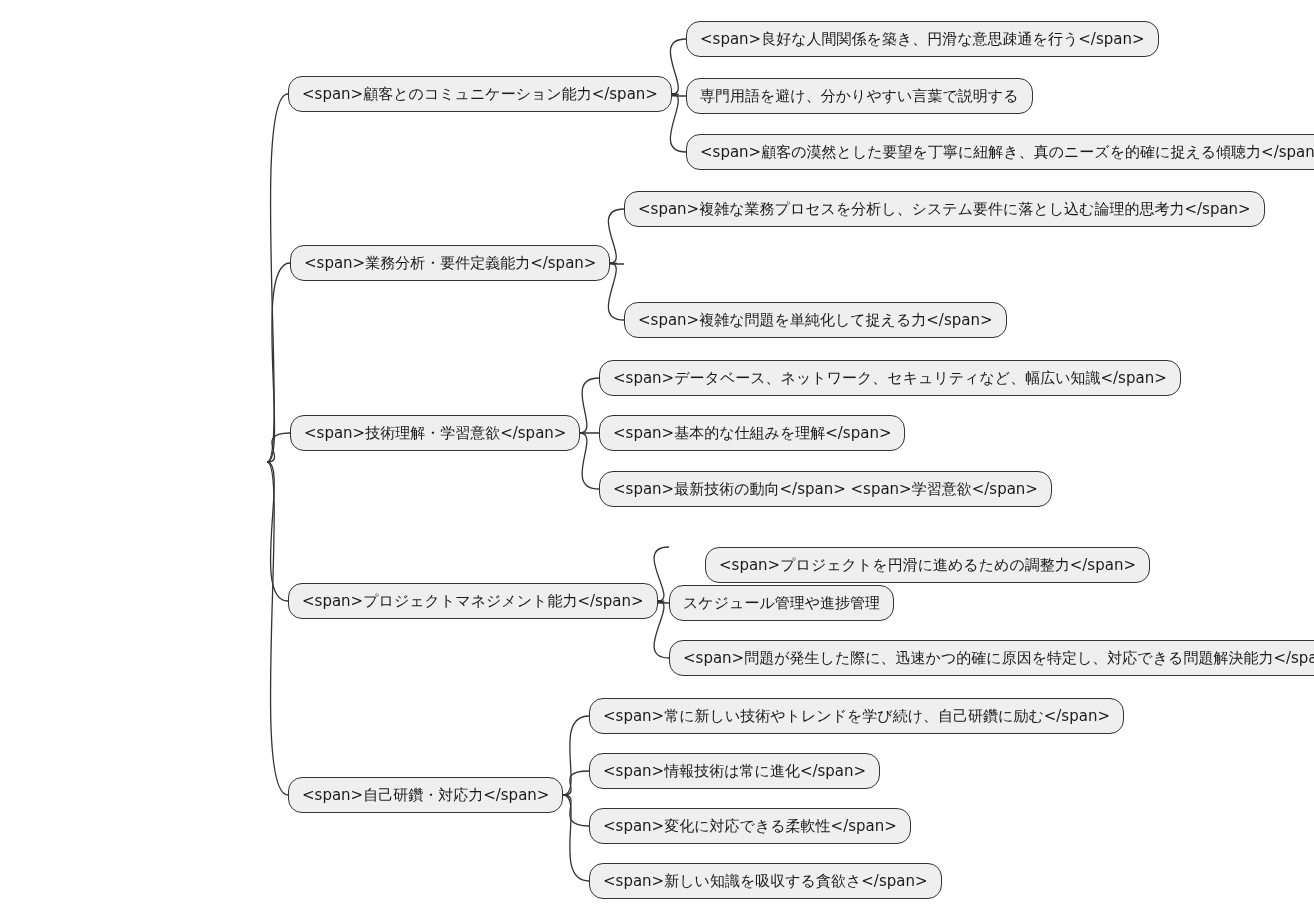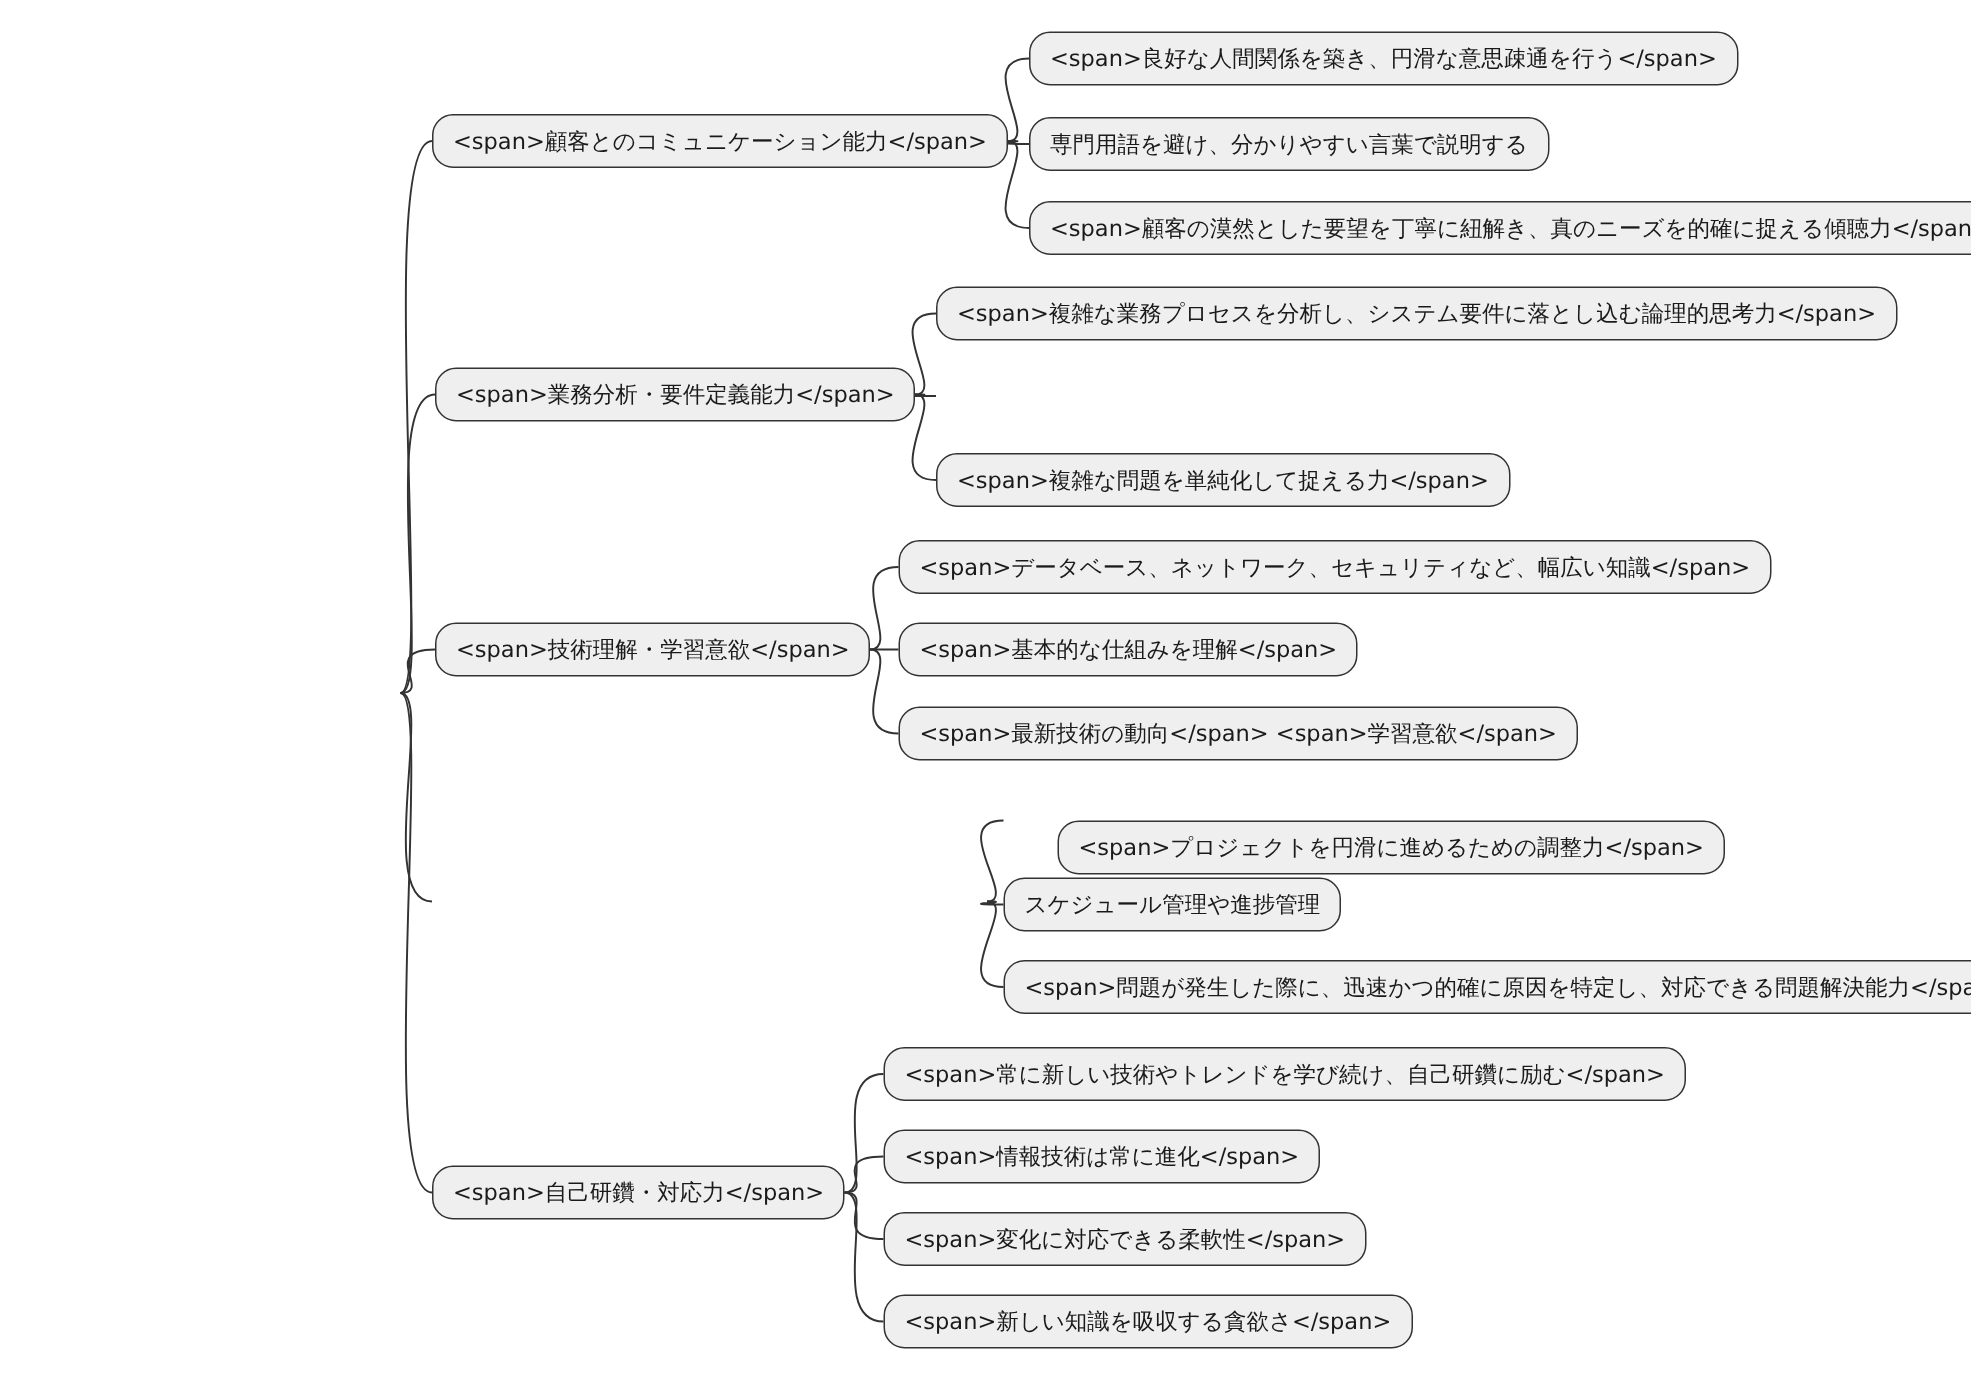--- a/index.html
+++ b/index.html
@@ -67,20 +67,21 @@
     <div class="node" style="left: 686px; top: 21px;">&lt;span&gt;良好な人間関係を築き、円滑な意思疎通を行う&lt;/span&gt;</div>
     <div class="node" style="left: 686px; top: 78px;">専門用語を避け、分かりやすい言葉で説明する</div>
     <div class="node" style="left: 686px; top: 134px;">&lt;span&gt;顧客の漠然とした要望を丁寧に紐解き、真のニーズを的確に捉える傾聴力&lt;/span&gt;</div>
     <div class="node" style="left: 290px; top: 245px; text-align: right;">&lt;span&gt;業務分析・要件定義能力&lt;/span&gt;</div>
     <div class="node" style="left: 624px; top: 191px;">&lt;span&gt;複雑な業務プロセスを分析し、システム要件に落とし込む論理的思考力&lt;/span&gt;</div>
     <div class="node" style="left: 624px; top: 302px;">&lt;span&gt;複雑な問題を単純化して捉える力&lt;/span&gt;</div>
     <div class="node" style="left: 290px; top: 415px;">&lt;span&gt;技術理解・学習意欲&lt;/span&gt;</div>
     <div class="node" style="left: 599px; top: 360px;">&lt;span&gt;データベース、ネットワーク、セキュリティなど、幅広い知識&lt;/span&gt;</div>
     <div class="node" style="left: 599px; top: 415px; text-align: center;">&lt;span&gt;基本的な仕組みを理解&lt;/span&gt;</div>
     <div class="node" style="left: 599px; top: 471px;">&lt;span&gt;最新技術の動向&lt;/span&gt; &lt;span&gt;学習意欲&lt;/span&gt;</div>
+    <div class="node" style="left: 288px; top: 583px;">&lt;span&gt;プロジェクトマネジメント能力&lt;/span&gt;</div>
     <div class="node" style="left: 669px; top: 547px; margin-left: 36px;">&lt;span&gt;プロジェクトを円滑に進めるための調整力&lt;/span&gt;</div>
     <div class="node" style="left: 669px; top: 585px;">スケジュール管理や進捗管理</div>
     <div class="node" style="left: 669px; top: 640px;">&lt;span&gt;問題が発生した際に、迅速かつ的確に原因を特定し、対応できる問題解決能力&lt;/span&gt;</div>
     <div class="node" style="left: 288px; top: 777px;">&lt;span&gt;自己研鑽・対応力&lt;/span&gt;</div>
     <div class="node" style="left: 589px; top: 698px;">&lt;span&gt;常に新しい技術やトレンドを学び続け、自己研鑽に励む&lt;/span&gt;</div>
     <div class="node" style="left: 589px; top: 753px;">&lt;span&gt;情報技術は常に進化&lt;/span&gt;</div>
     <div class="node" style="left: 589px; top: 808px;">&lt;span&gt;変化に対応できる柔軟性&lt;/span&gt;</div>
     <div class="node" style="left: 589px; top: 863px;">&lt;span&gt;新しい知識を吸収する貪欲さ&lt;/span&gt;</div>
   </div>
 

